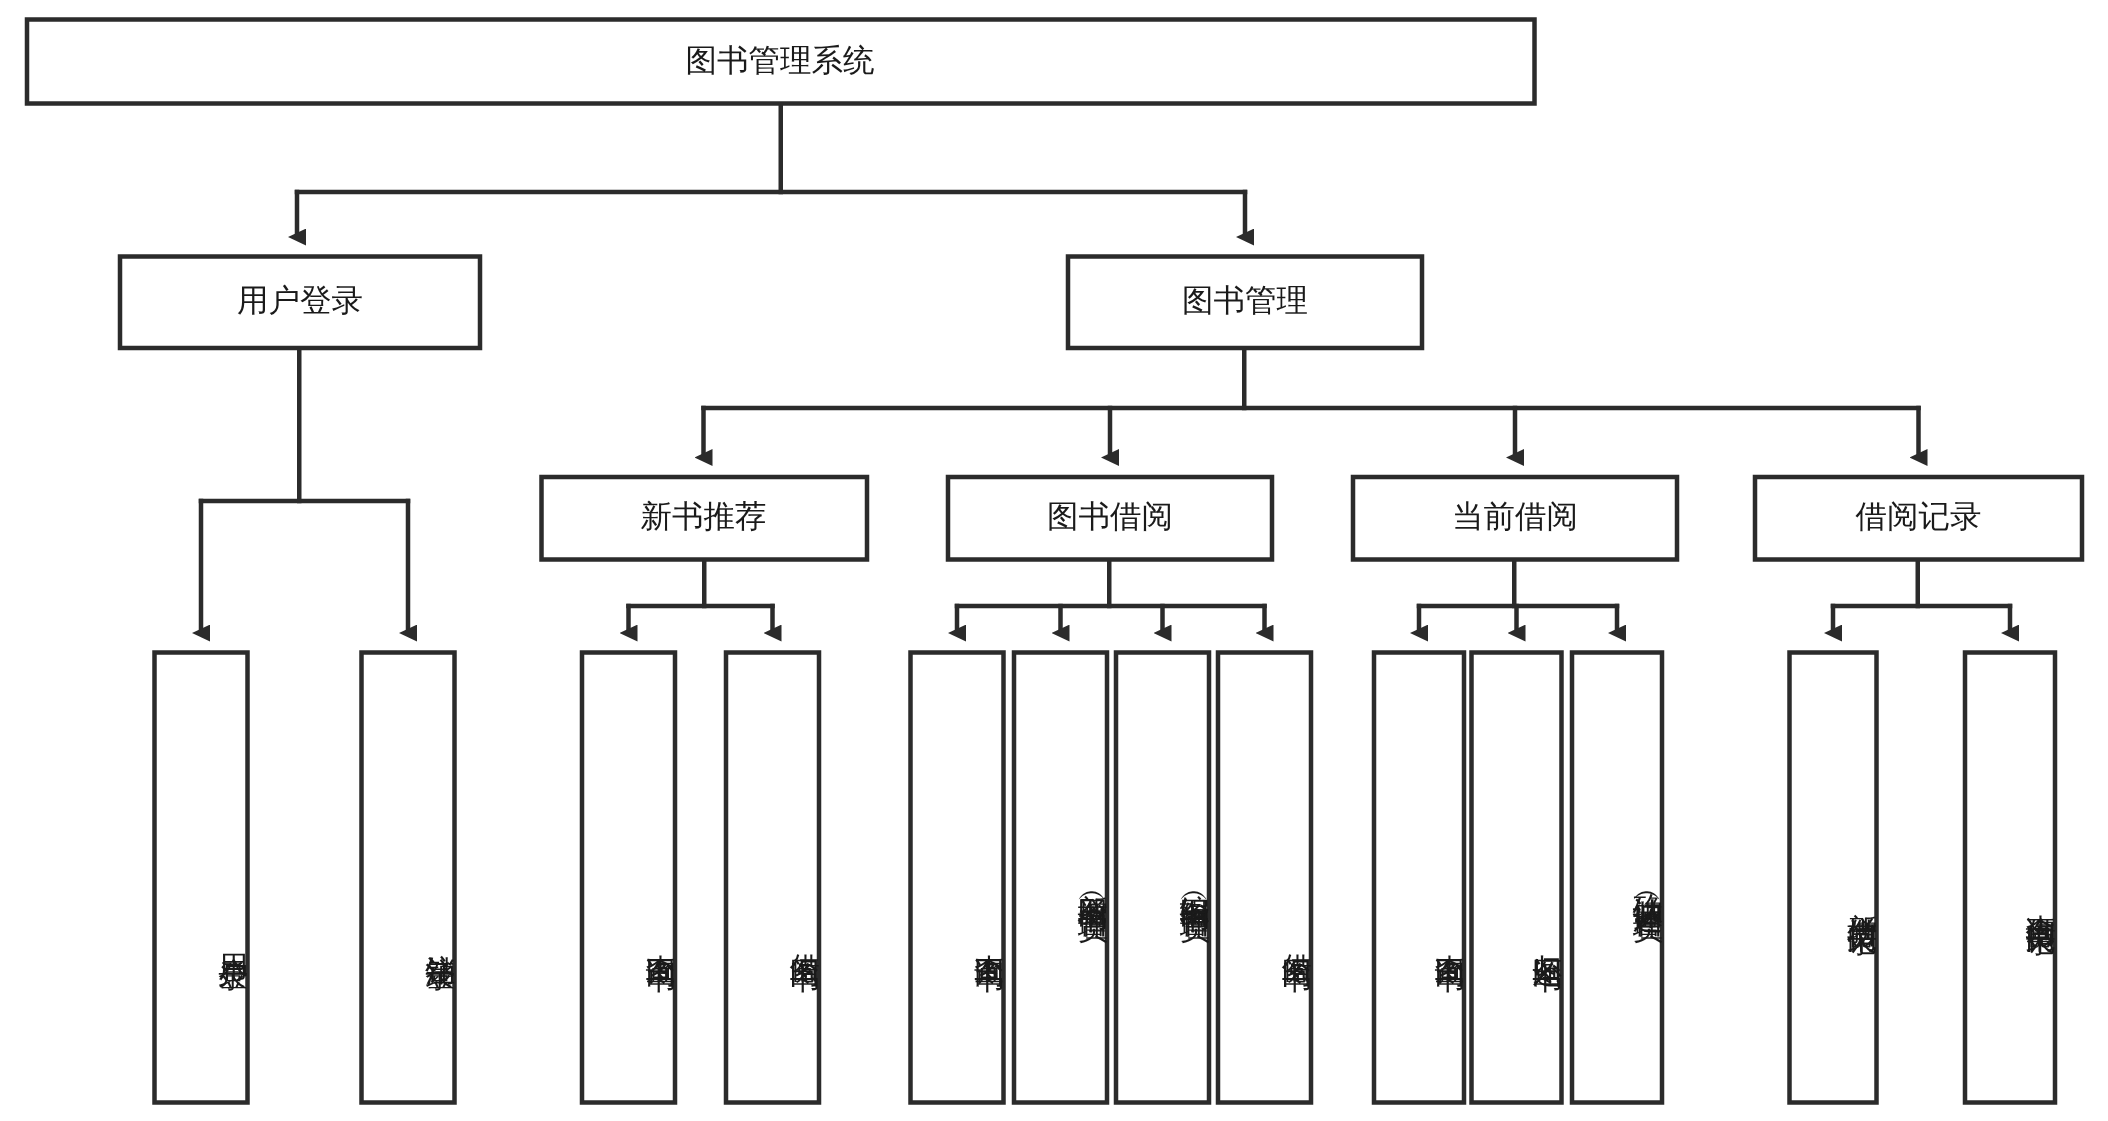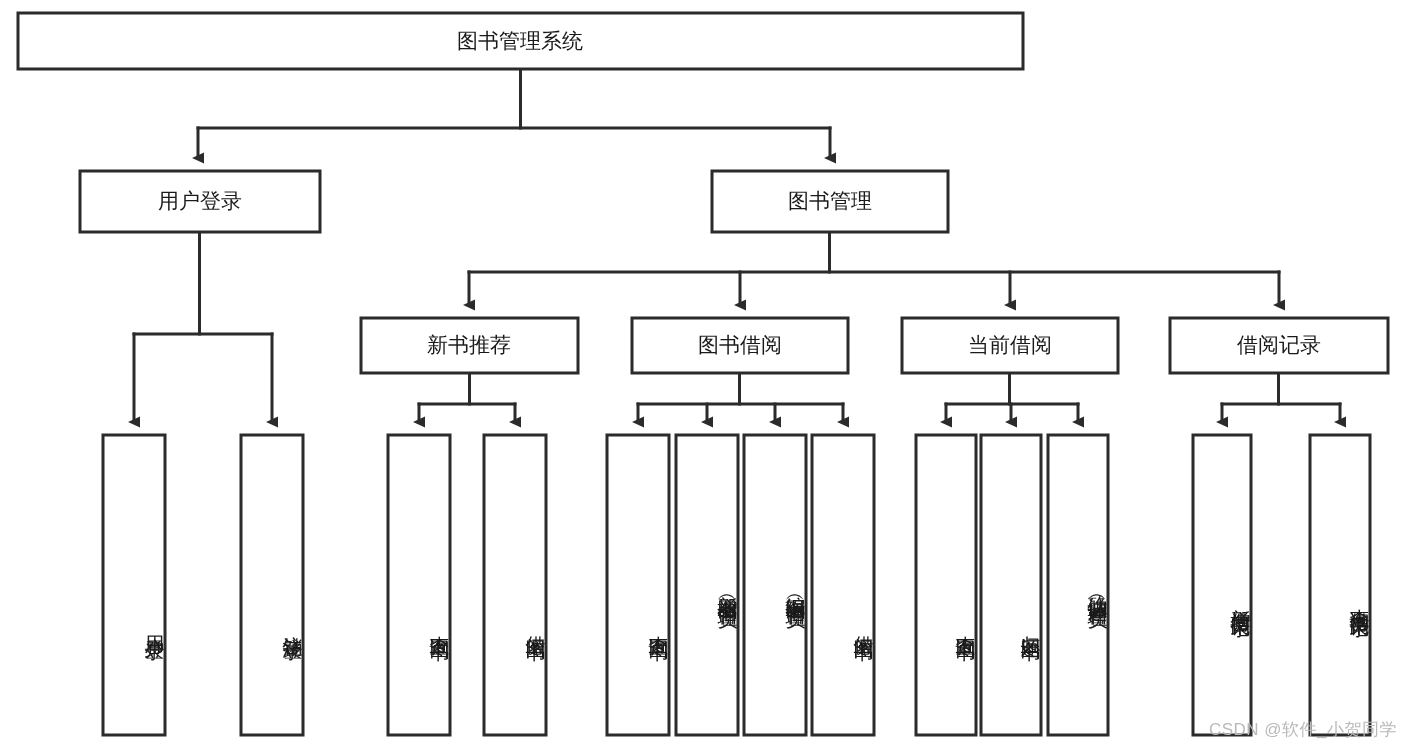--- a/index.html
+++ b/index.html
@@ -185,14 +185,13 @@
   <div class="leaf-label" style="left:607px; top:516px;  width:62px; height:215px;">查询图书</div>
   <div class="leaf-label" style="left:676px; top:444px;  width:62px; height:290px;">新增图书（管理员）</div>
   <div class="leaf-label" style="left:744px; top:444px;  width:62px; height:290px;">编辑图书（管理员）</div>
   <div class="leaf-label" style="left:812px; top:516px;  width:62px; height:215px;">借阅图书</div>
   <div class="leaf-label" style="left:916px; top:516px;  width:60px; height:215px;">查询图书</div>
   <div class="leaf-label" style="left:981px; top:516px;  width:60px; height:215px;">归还图书</div>
   <div class="leaf-label" style="left:1048px; top:444px; width:60px; height:290px;">确认归还（管理员）</div>
   <div class="leaf-label" style="left:1193px; top:468px; width:58px; height:262px;">新增借阅记录</div>
   <div class="leaf-label" style="left:1310px; top:468px; width:60px; height:262px;">查询借阅记录</div>
 
-  <div class="watermark">CSDN @软件_小贺同学</div>
 </div>
 
 </body></html>

